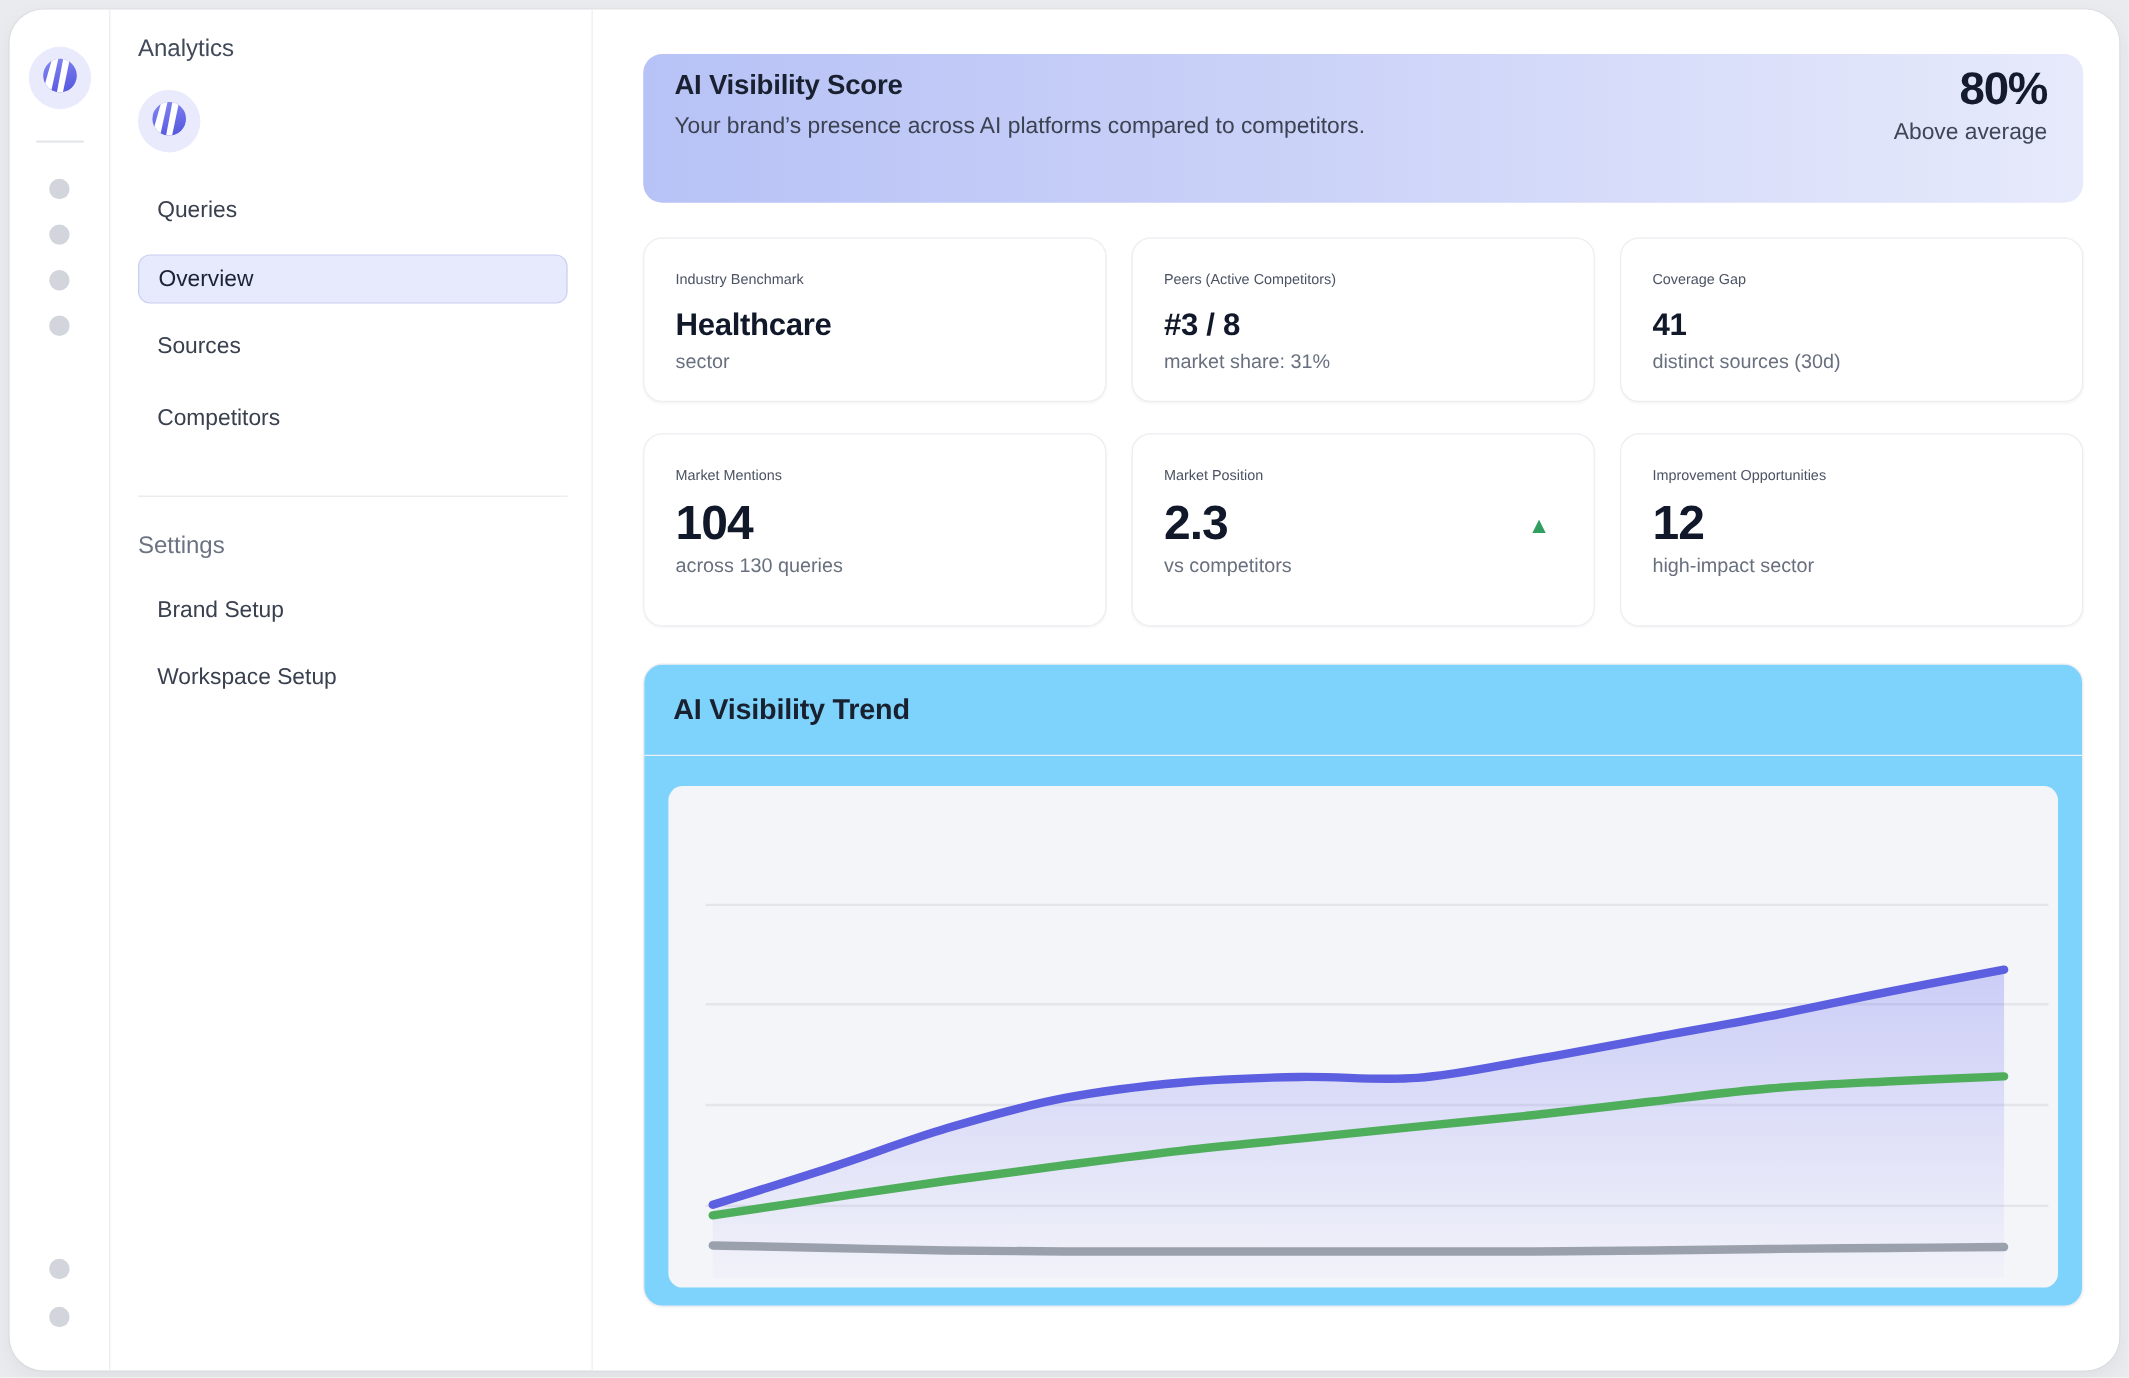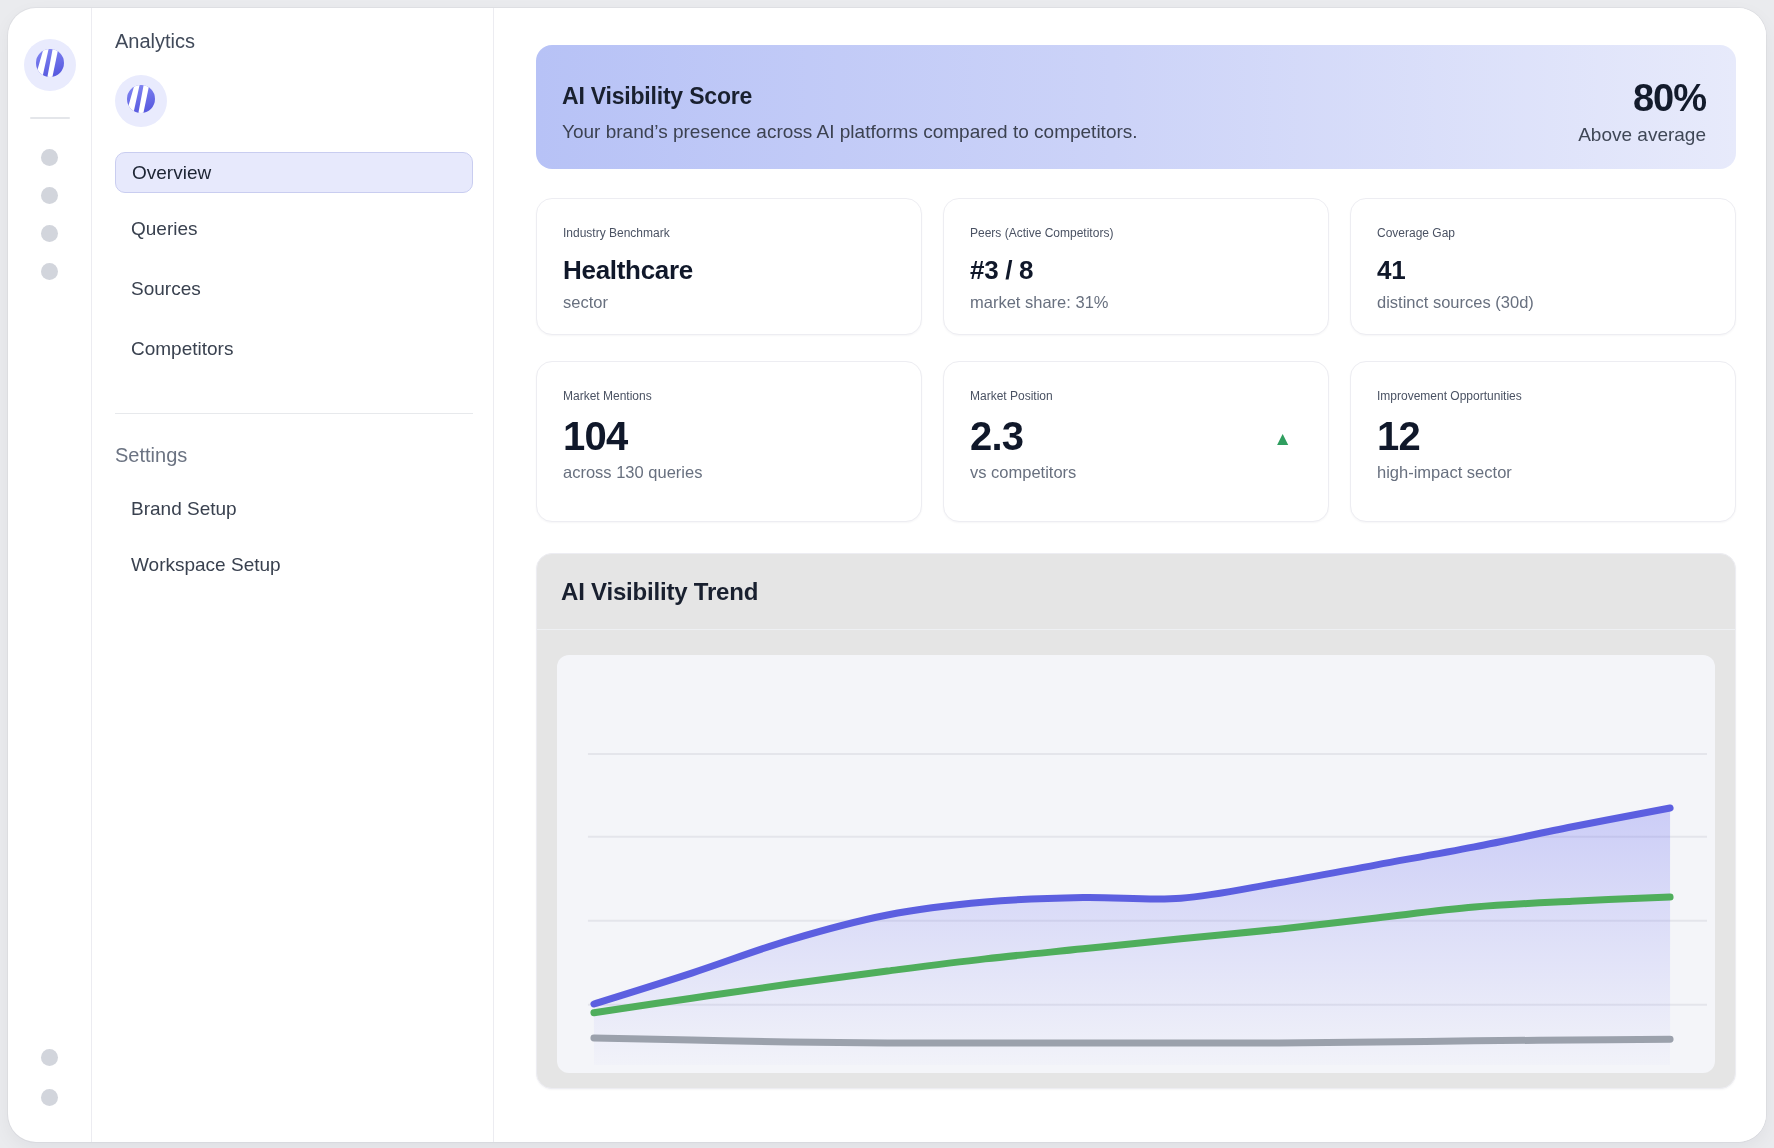--- a/index.html
+++ b/index.html
@@ -46,21 +46,21 @@
   }
   .sb-divider { width:358px; border-top:1px solid #e7e9ec; margin-top:40px; }
   .sb-heading { margin-top:30px; font-size:20px; color:#6b7382; line-height:23px; }
   .nav.settings { margin-top:18px; }
   .nav.settings .nav-item { margin-bottom:8px; }
   
   .main { flex:1; padding:37px 30px 0 42px; background:#ffffff; }
   .banner {
     height:124px; border-radius:16px;
     background:linear-gradient(90deg,#b7c2f6 0%, #ccd3f8 48%, #e7eafb 100%);
-    display:flex; justify-content:space-between; align-items:center;
+    display:flex; justify-content:space-between; 
     padding:12px 30px 0 26px;
   }
   .banner-title { font-size:23px; font-weight:bold; color:#19202f; letter-spacing:-0.2px; }
   .banner-sub { font-size:19px; color:#3c4251; margin-top:11px; }
   .banner-score { text-align:right; }
   .score-value { font-size:38px; font-weight:bold; color:#131b2c; line-height:0.95; letter-spacing:-1px; }
   .score-caption { font-size:19px; color:#3f4756; margin-top:7px; }
   .stats-grid {
     margin-top:29px; display:grid; grid-template-columns:repeat(3,1fr);
     grid-template-rows:137px 161px; gap:26px 21px;
@@ -71,21 +71,21 @@
   }
   .card-label { font-size:12px; color:#4a5263; line-height:20px; }
   .value-row { display:flex; align-items:center; justify-content:space-between; }
   .card-value { font-size:26px; font-weight:bold; color:#10182a; margin-top:12px; letter-spacing:-0.3px; }
   .card.big .card-value { font-size:40px; margin-top:8px; letter-spacing:-0.8px; }
   .card-sub { font-size:16.5px; color:#68707f; margin-top:7px; }
   .card.big .card-sub { margin-top:4px; }
   .trend-icon { color:#2f9e5f; font-size:19px; margin-top:12px; margin-right:10px; }
   .trend-card {
     margin-top:31px; height:536px; border:1.5px solid #ededf2; border-radius:16px;
-    box-shadow:0 1px 2px rgba(16,24,40,.04); background:#e5e5e5;
+    box-shadow:0 1px 2px rgba(16,24,40,.04); background:#7dd3fc;
   }
   .trend-header {
     height:76px; border-bottom:1px solid #eef0f3; display:flex; align-items:center;
     padding:0 24px; font-size:24px; font-weight:bold; color:#19202f; letter-spacing:-0.2px;
   }
   .plot {
     margin:25px 20px 0 20px; height:418px; background:#f4f5f9; border-radius:12px;
     position:relative; overflow:hidden;
   }
   .plot svg { position:absolute; inset:0; width:100%; height:100%; display:block; }
@@ -136,25 +136,25 @@
         <svg width="40" height="40" viewBox="0 0 40 40">
           <circle cx="20" cy="20" r="14" fill="url(#lg1)"></circle>
           <g clip-path="url(#cp1)">
             <path d="M14 4 L19 4 L12 36 L6 32 Z" fill="#ffffff"></path>
             <path d="M23 4 L28 7 L22 36 L17 36 Z" fill="#ffffff"></path>
           </g>
         </svg>
       </span>
     </div>
     <div class="nav">
+      <div class="nav-item">
+        <span>Queries</span>
+      </div>
       <div class="nav-item active">
         <span>Overview</span>
-      </div>
-      <div class="nav-item">
-        <span>Queries</span>
       </div>
       <div class="nav-item">
         <span>Sources</span>
       </div>
       <div class="nav-item">
         <span>Competitors</span>
       </div>
     </div>
     <div class="sb-divider"></div>
     <div class="sb-heading">Settings</div>

